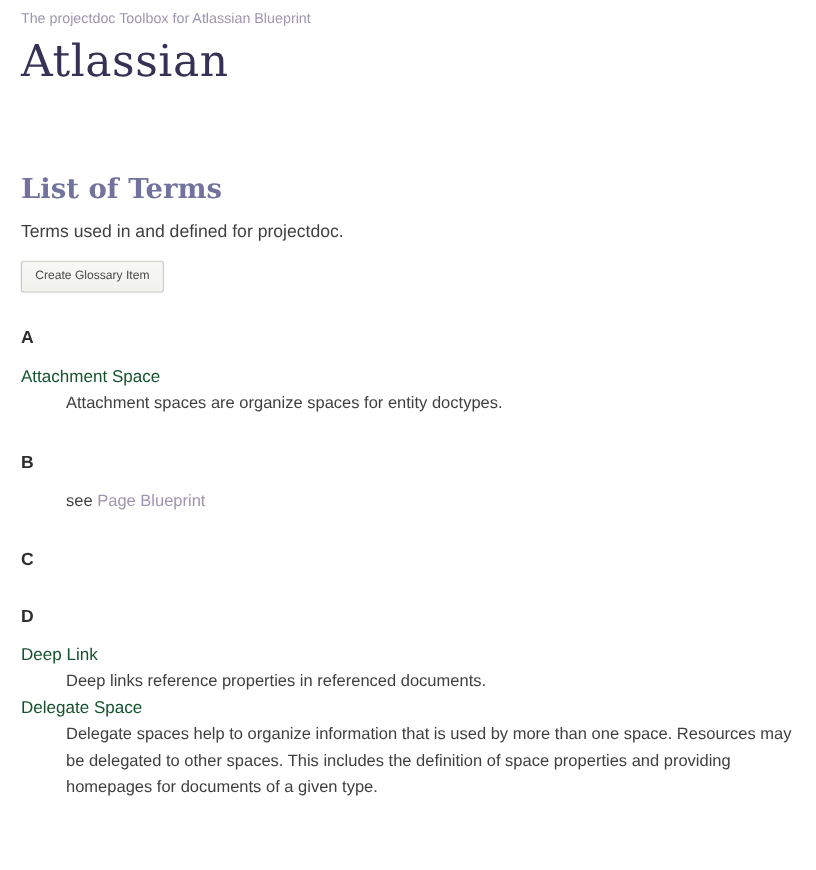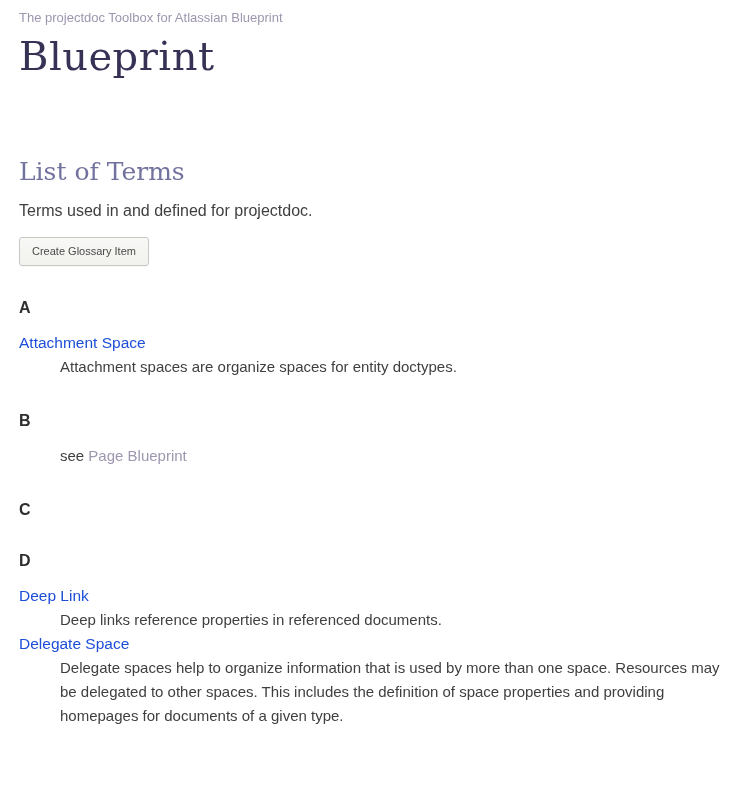--- a/index.html
+++ b/index.html
@@ -29,21 +29,21 @@
     font-size: 40px;
     font-weight: 500;
     line-height: 48px;
     color: #363256;
     margin: 6px 0 0 0;
     letter-spacing: 0.5px;
   }
   h2.section-heading {
     font-family: "DejaVu Serif", serif;
     font-size: 25px;
-    font-weight: 400;
+    font-weight: 700;
     line-height: 31px;
     color: #72729f;
     margin: 76px 0 0 0;
   }
   p.section-desc {
     font-size: 16px;
     line-height: 22px;
     margin: 13px 0 0 0;
     color: #3f3f3f;
   }
@@ -72,21 +72,21 @@
   dl.term-list {
     margin: 0;
     padding: 0;
   }
   dl.term-list dt {
     font-size: 15.5px;
     line-height: 24px;
     margin: 0;
   }
   dl.term-list dt a.term-link {
-    color: #1d4ed8;
+    color: #14532d;
     text-decoration: none;
     cursor: pointer;
   }
   dl.term-list dd {
     margin: 0 0 0 41px;
     padding: 0;
     font-size: 15px;
     line-height: 24px;
     color: #3f3f3f;
     max-width: 667px;
@@ -95,21 +95,21 @@
     color: #9d96ae;
     text-decoration: none;
     cursor: pointer;
   }
 </style>
 </head>
 <body>
 
 <header>
   <a class="subtitle">The projectdoc Toolbox for Atlassian Blueprint</a>
-  <h1 class="page-title">Blueprint</h1>
+  <h1 class="page-title">Atlassian</h1>
 </header>
 
 <section>
   <h2 class="section-heading">List of Terms</h2>
   <p class="section-desc">Terms used in and defined for projectdoc.</p>
   <button class="create-btn">Create Glossary Item</button>
 </section>
 
 <div id="glossary">
     <h3 class="letter-heading">A</h3>

